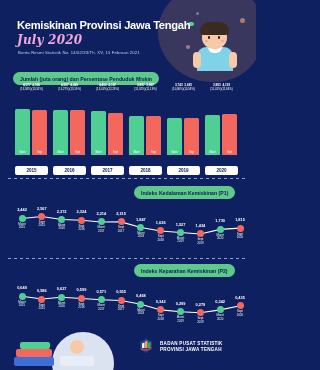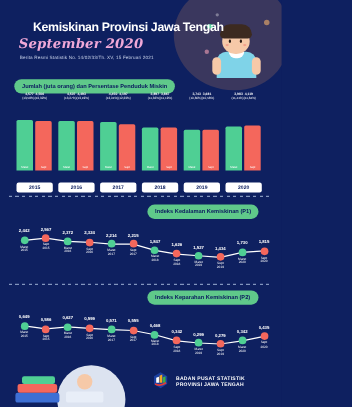--- a/index.html
+++ b/index.html
@@ -11,21 +11,21 @@
   }
   #page {
     position: relative;
     width: 256px; height: 370px;
     background: #0e2060;
   }
 
   
   .header { position: absolute; left: 0; top: 0; width: 256px; height: 68px; }
   .hdr-title {
-    position: absolute; left: 30px; top: 19px;
+    position: absolute; left: 17px; top: 19px;
     font-size: 11.2px; font-weight: bold; color: #ffffff;
     letter-spacing: -0.3px; white-space: nowrap;
   }
   .hdr-sub {
     position: absolute; left: 17px; top: 33px;
     font-size: 12px; color: #f0a8d8;
     font-family: "DejaVu Serif", serif;
     font-style: italic; font-weight: bold;
     letter-spacing: 0.2px; white-space: nowrap;
   }
@@ -143,21 +143,21 @@
       <div class="dot" style="left:205px;top:40px;width:3px;height:2px;background:#f2a08c;"></div>
       <div class="dot" style="left:221px;top:40px;width:3px;height:2px;background:#f2a08c;"></div>
     </div>
 
     <div class="dot" style="left:186px;top:45px;width:4px;height:4px;background:#f4a0b8;opacity:.6;"></div>
     <div class="dot" style="left:240px;top:18px;width:5px;height:5px;background:#f4b06a;opacity:.6;"></div>
     <div class="dot" style="left:196px;top:12px;width:3px;height:3px;background:#ffffff;opacity:.35;"></div>
     <div class="hdr-accent"></div>
 
     <div class="hdr-title">Kemiskinan Provinsi Jawa Tengah</div>
-    <div class="hdr-sub">September 2020</div>
+    <div class="hdr-sub">July 2020</div>
     <div class="hdr-brs">Berita Resmi Statistik No. 14/02/33/Th. XV, 15 Februari 2021</div>
   </div>
 
   <div class="pill" style="left:13px; top:72px;">Jumlah (juta orang) dan Persentase Penduduk Miskin</div>
 
   <div class="barchart" id="barchart">
       <div class="grp" style="left: 2px;">
         <div class="labels" style="top: 0px;">
           <div class="row1">4,577&nbsp;&nbsp;4,506</div>
           <div class="row2">(13,58%)(13,32%)</div>

